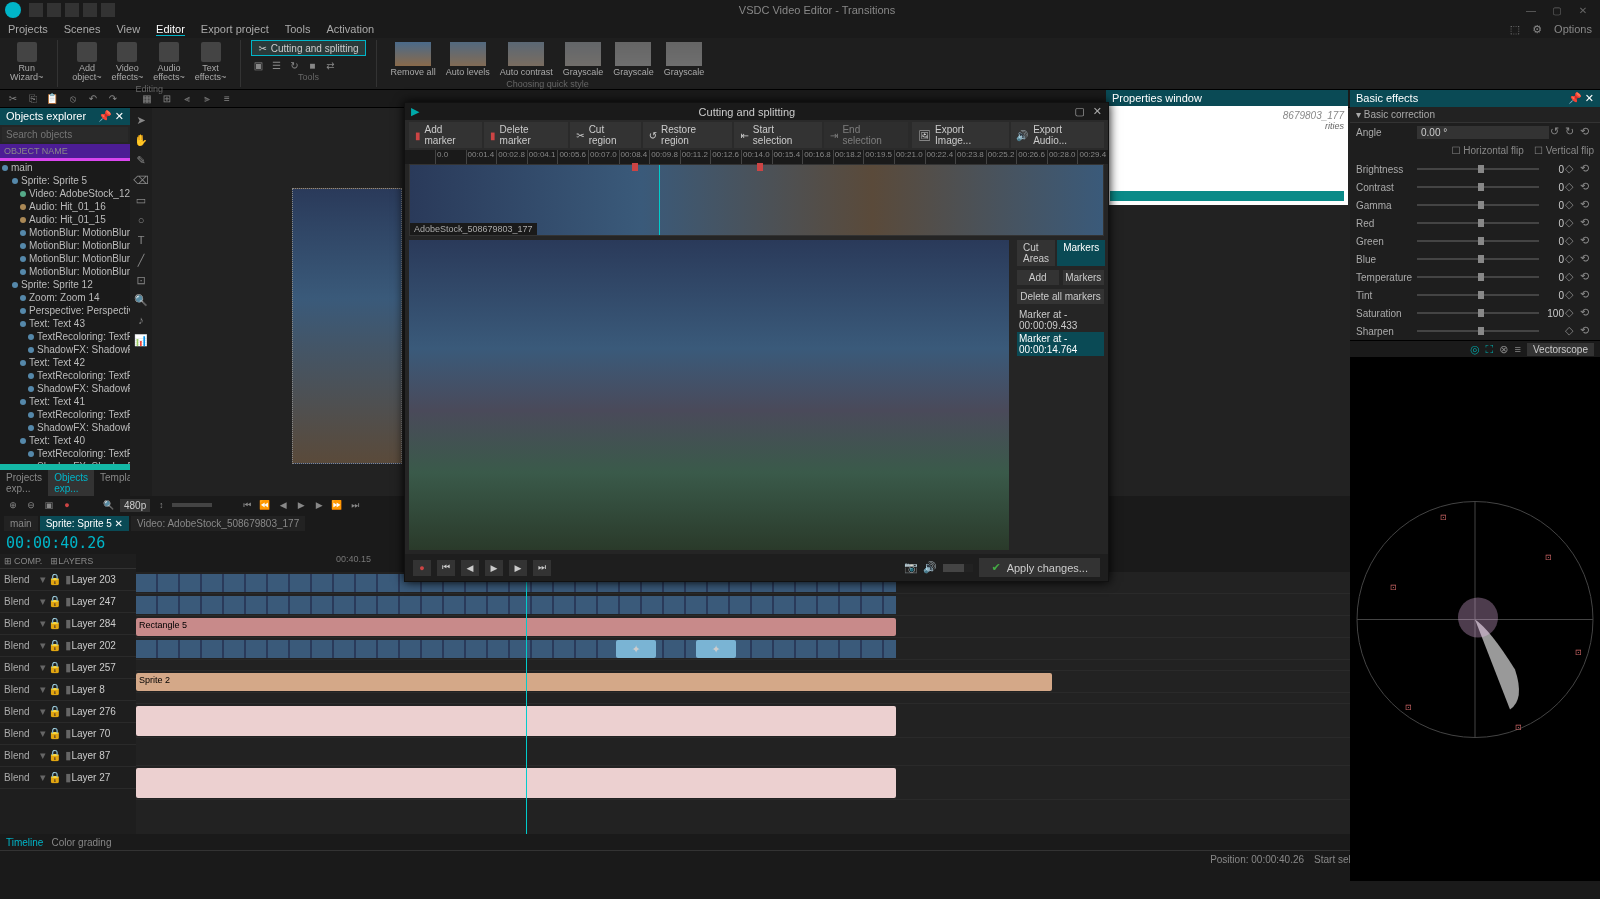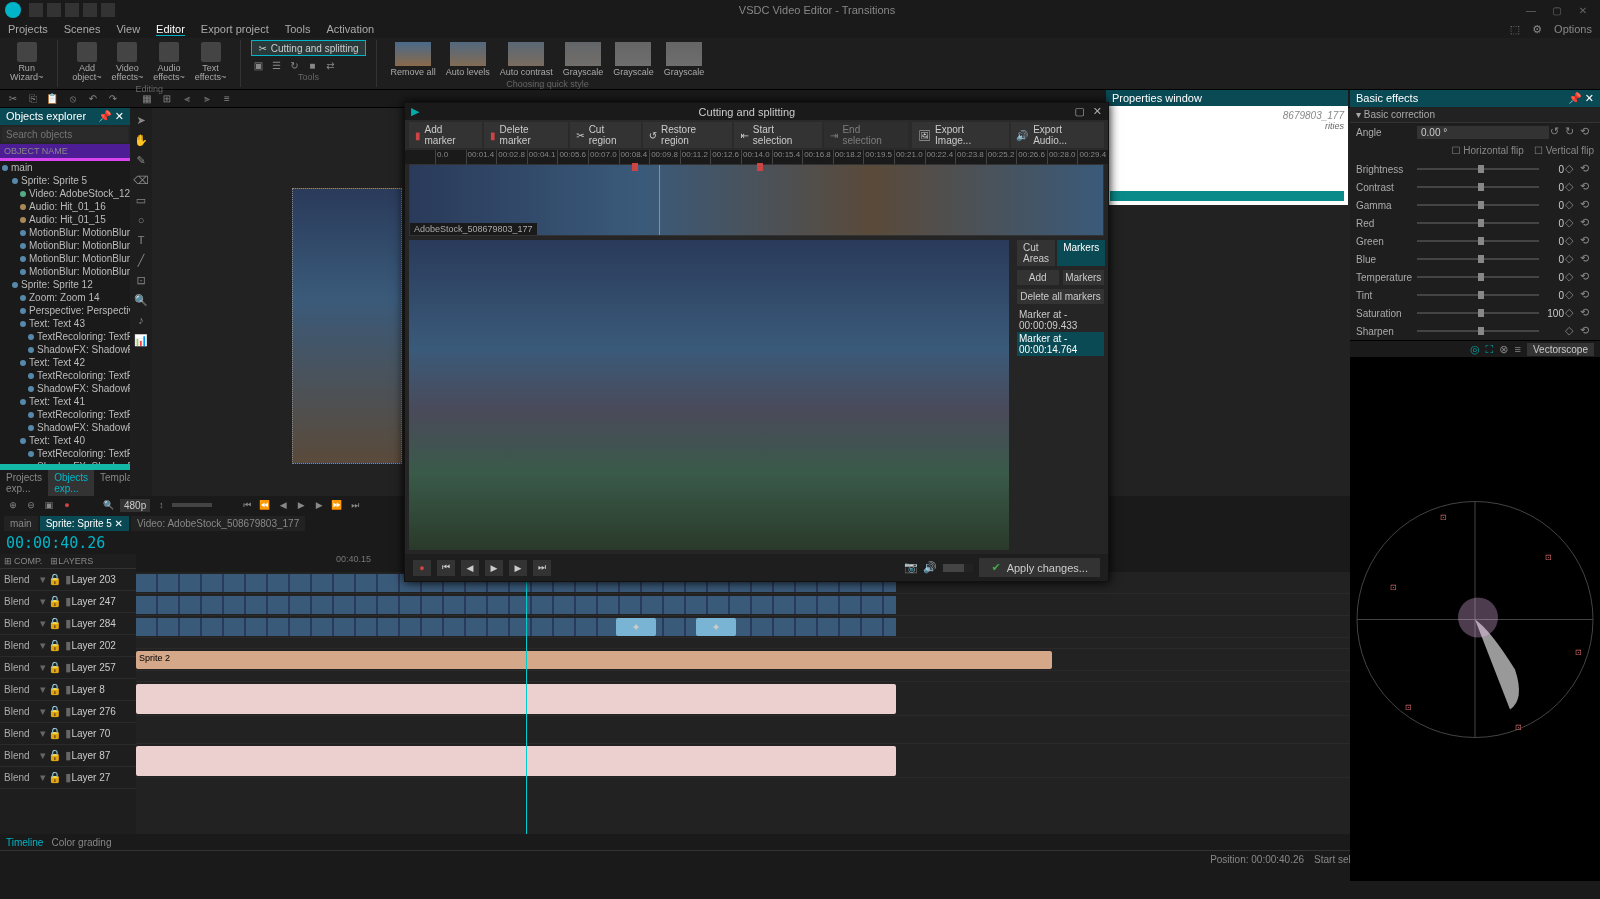--- a/index.html
+++ b/index.html
@@ -450,20 +450,25 @@
       <span style="position:absolute;left:200px">00:40.15</span>
       <div class="playhead"></div>
     </div>
     <div class="tl-track">
         <div class="clip video" style="left:0;width:760px"></div>
       </div>
     <div class="tl-track">
         <div class="clip video" style="left:0;width:760px"></div>
       </div>
     <div class="tl-track">
+        <div class="clip rect" style="left:0;width:760px">
+          <span class="lbl">Rectangle 5</span>
+        </div>
+      </div>
+    <div class="tl-track">
       <div class="clip video" style="left:0;width:760px"></div>
       <div class="clip fx" style="left:480px;width:40px">✦</div>
       <div class="clip fx" style="left:560px;width:40px">✦</div>
     </div>
     <div class="tl-track" style="height:11px"></div>
     <div class="tl-track">
         <div class="clip sprite" style="left:0;width:916px">
           <span class="lbl">Sprite 2</span>
         </div>
       </div>

